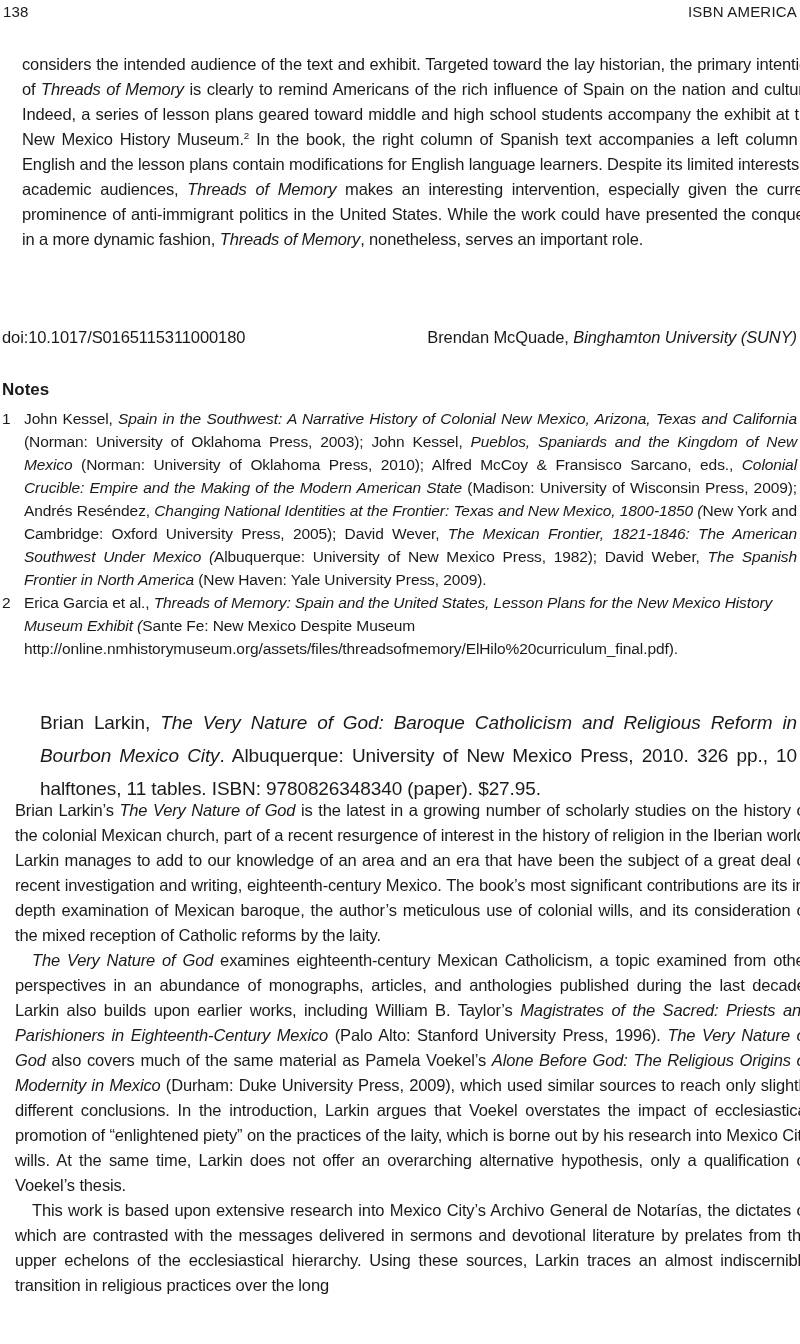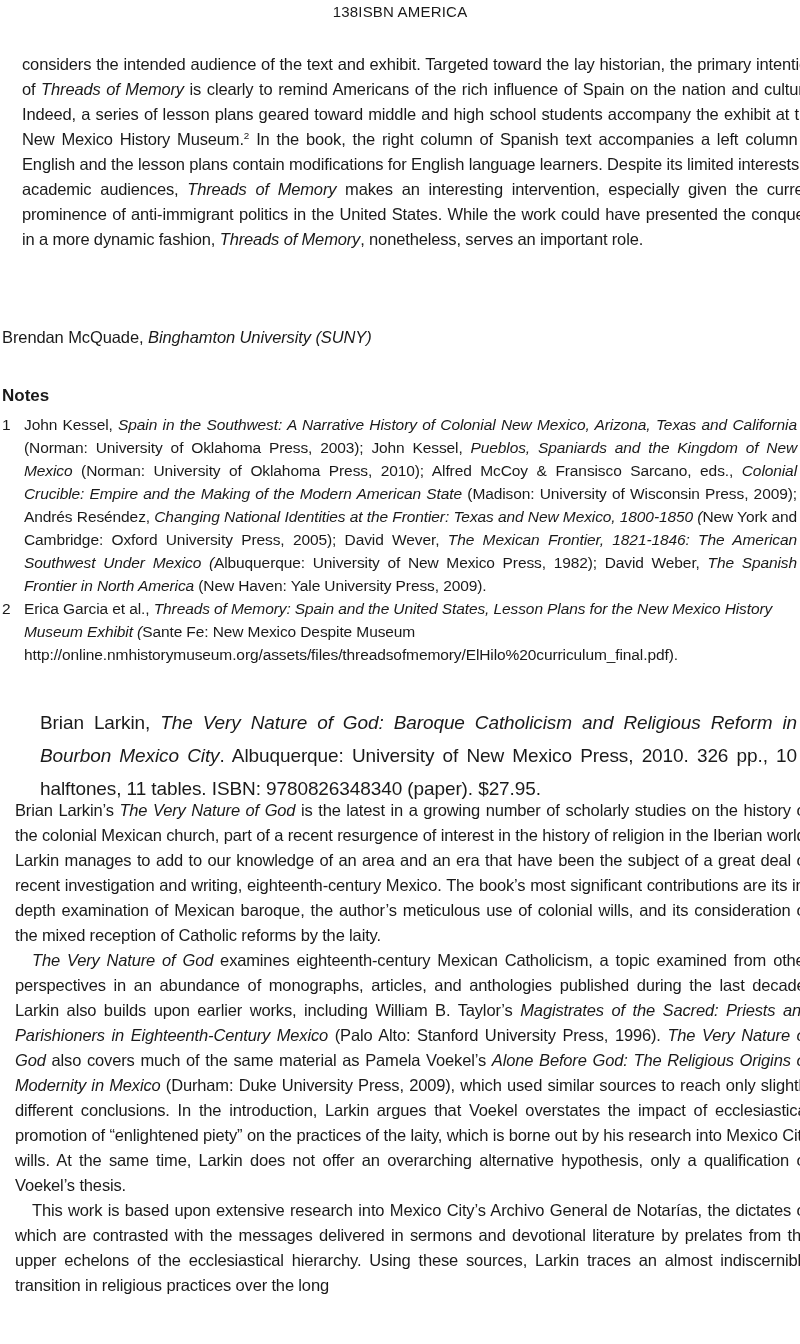--- a/index.html
+++ b/index.html
@@ -12,40 +12,40 @@
     position: relative;
     overflow: hidden;
   }
   .abs { position: absolute; }
   em { font-style: italic; }
   sup { font-size: 0.6em; vertical-align: super; line-height: 0; }
 
   
   .page-header {
     top: 4px; left: 3px; right: 3px;
-    display: flex; justify-content: center; align-items: flex-start;
+    display: flex; justify-content: space-between; align-items: flex-start;
     font-size: 15px; letter-spacing: 0.2px; line-height: 16px;
   }
 
   
   .body-text {
     font-size: 16.5px; line-height: 25px; letter-spacing: -0.15px;
     text-align: justify;
   }
   #review1-paragraph { top: 52px; left: 2px; width: 795px; margin-left: 20px; }
 
   #doi-row {
     top: 326px; left: 2px; width: 795px;
     display: flex; justify-content: space-between;
     font-size: 16.5px; line-height: 22px; letter-spacing: -0.1px;
   }
 
   
   #notes-section { top: 376px; left: 2px; width: 795px; }
-  .notes-heading { font-size: 17px; font-weight: bold; line-height: 20px; margin: 10px 0 7px 0; }
+  .notes-heading { font-size: 17px; font-weight: bold; line-height: 20px; margin: 4px 0 7px 0; }
   .note { display: flex; font-size: 15.5px; line-height: 23px; letter-spacing: -0.1px; }
   .note-num { flex: 0 0 22px; width: 22px; }
   .note-body { flex: 1; text-align: justify; }
   .note-body.ragged { text-align: left; overflow-wrap: break-word; }
 
   
   #book-citation-heading {
     top: 706px; left: 40px; width: 757px;
     font-size: 19px; line-height: 33px; letter-spacing: -0.1px;
     text-align: justify;
@@ -60,20 +60,21 @@
 <body>
 
 <header class="abs page-header">
   <span>138</span>
   <span>ISBN AMERICA</span>
 </header>
 
 <section class="abs body-text" id="review1-paragraph"><span>considers the intended audience of the text and exhibit. Targeted toward the lay historian, the primary intention of </span><em>Threads of Memory</em><span> is clearly to remind Americans of the rich influence of Spain on the nation and culture. Indeed, a series of lesson plans geared toward middle and high school students accompany the exhibit at the New Mexico History Museum.</span><sup>2</sup><span> In the book, the right column of Spanish text accompanies a left column in English and the lesson plans contain modifications for English language learners. Despite its limited interests to academic audiences, </span><em>Threads of Memory</em><span> makes an interesting intervention, especially given the current prominence of anti-immigrant politics in the United States. While the work could have presented the conquest in a more dynamic fashion, </span><em>Threads of Memory</em><span>, nonetheless, serves an important role.</span></section>
 
 <div class="abs" id="doi-row">
+  <span>doi:10.1017/S0165115311000180</span>
   <span><span>Brendan McQuade, </span><em>Binghamton University (SUNY)</em></span>
 </div>
 
 <section class="abs" id="notes-section">
   <h3 class="notes-heading">Notes</h3>
   <div class="note">
     <span class="note-num">1</span>
     <div class="note-body"><span>John Kessel, </span><em>Spain in the Southwest: A Narrative History of Colonial New Mexico, Arizona, Texas and California</em><span> (Norman: University of Oklahoma Press, 2003); John Kessel, </span><em>Pueblos, Spaniards and the Kingdom of New Mexico</em><span> (Norman: University of Oklahoma Press, 2010); Alfred McCoy &amp; Fransisco Sarcano, eds., </span><em>Colonial Crucible: Empire and the Making of the Modern American State</em><span> (Madison: University of Wisconsin Press, 2009); Andrés Reséndez, </span><em>Changing National Identities at the Frontier: Texas and New Mexico, 1800-1850 (</em><span>New York and Cambridge: Oxford University Press, 2005); David Wever, </span><em>The Mexican Frontier, 1821-1846: The American Southwest Under Mexico (</em><span>Albuquerque: University of New Mexico Press, 1982); David Weber, </span><em>The Spanish Frontier in North America</em><span> (New Haven: Yale University Press, 2009).</span></div>
   </div>
   <div class="note">

